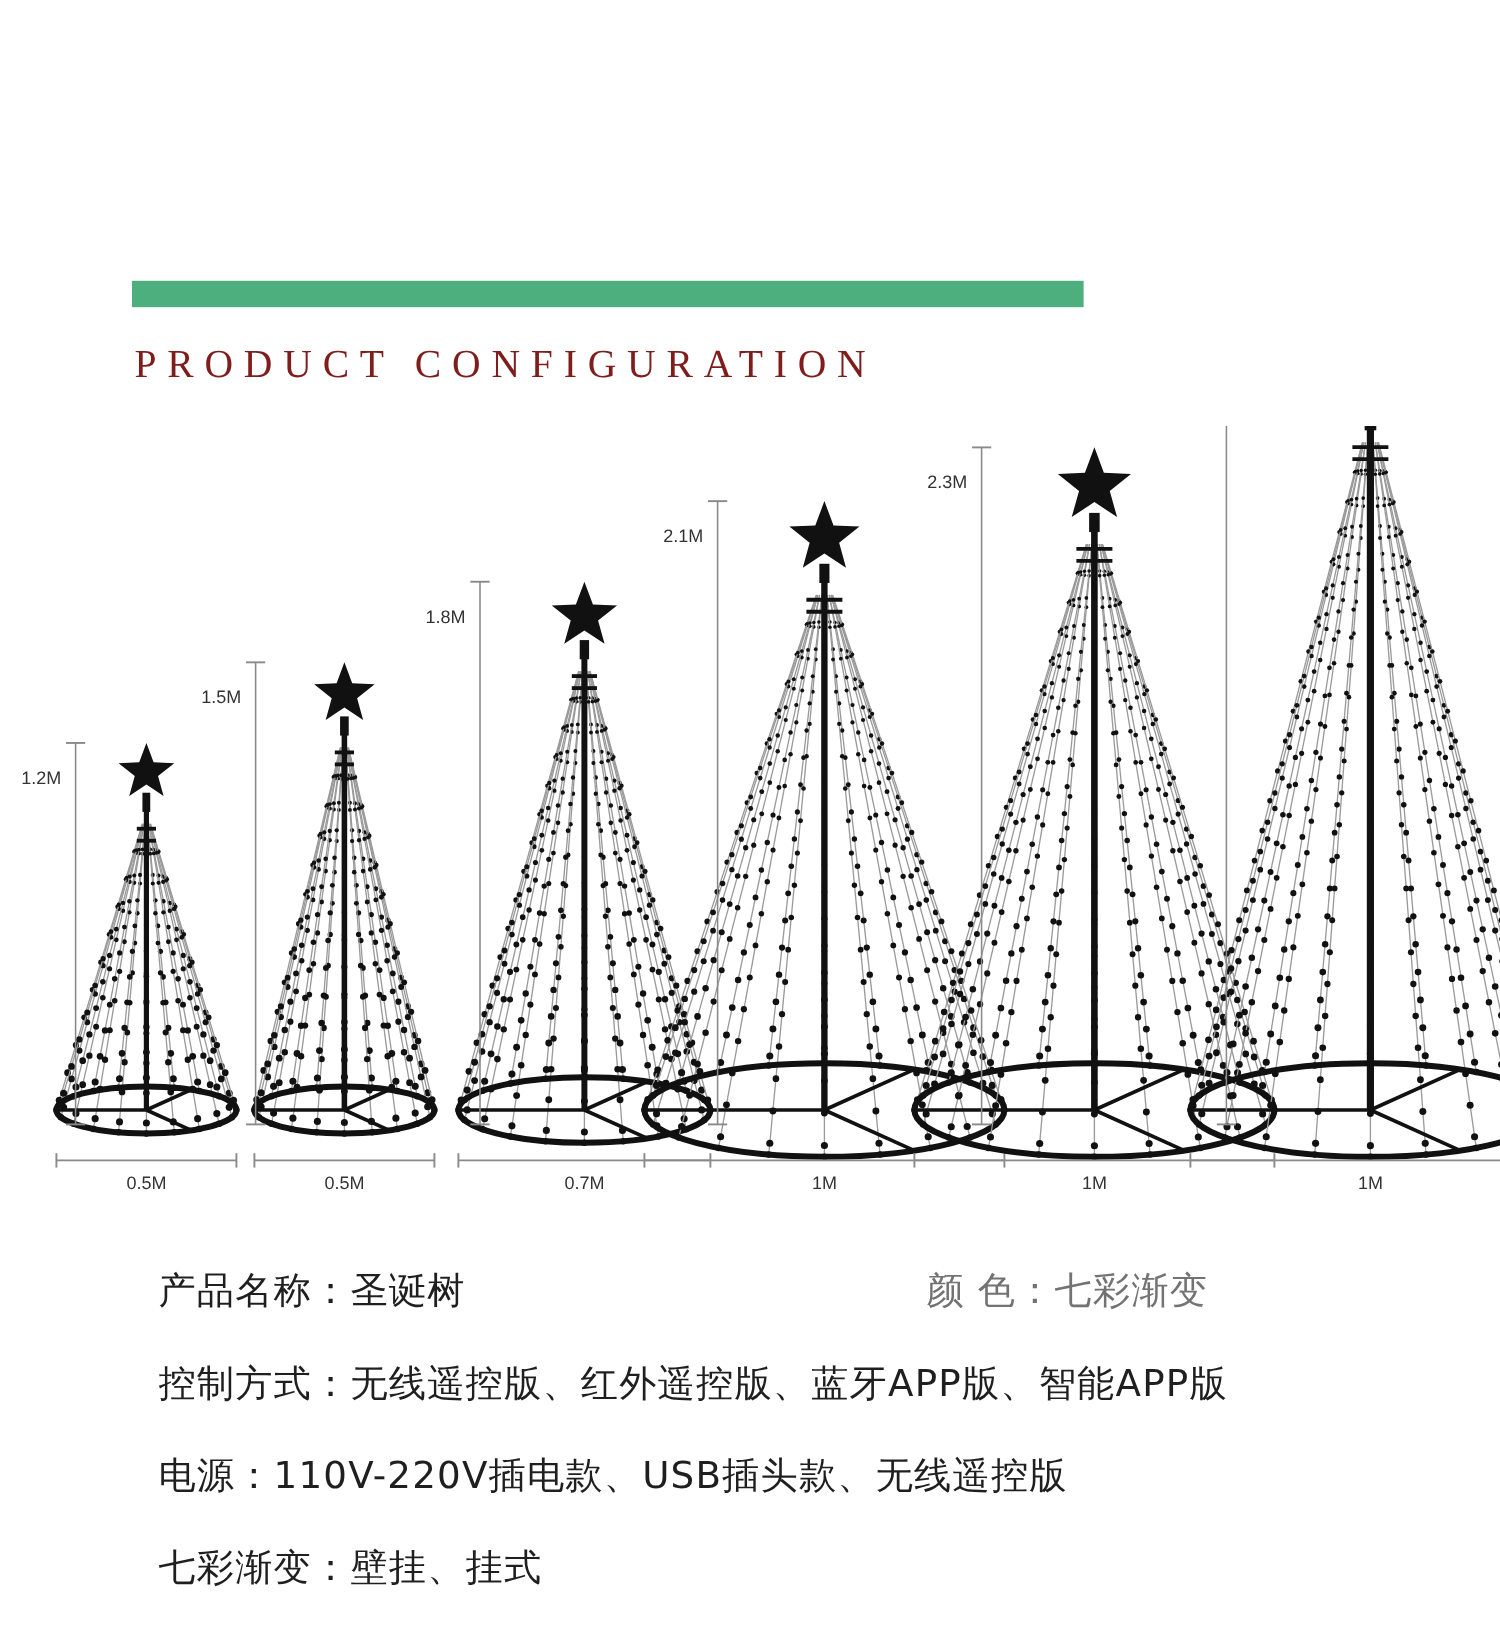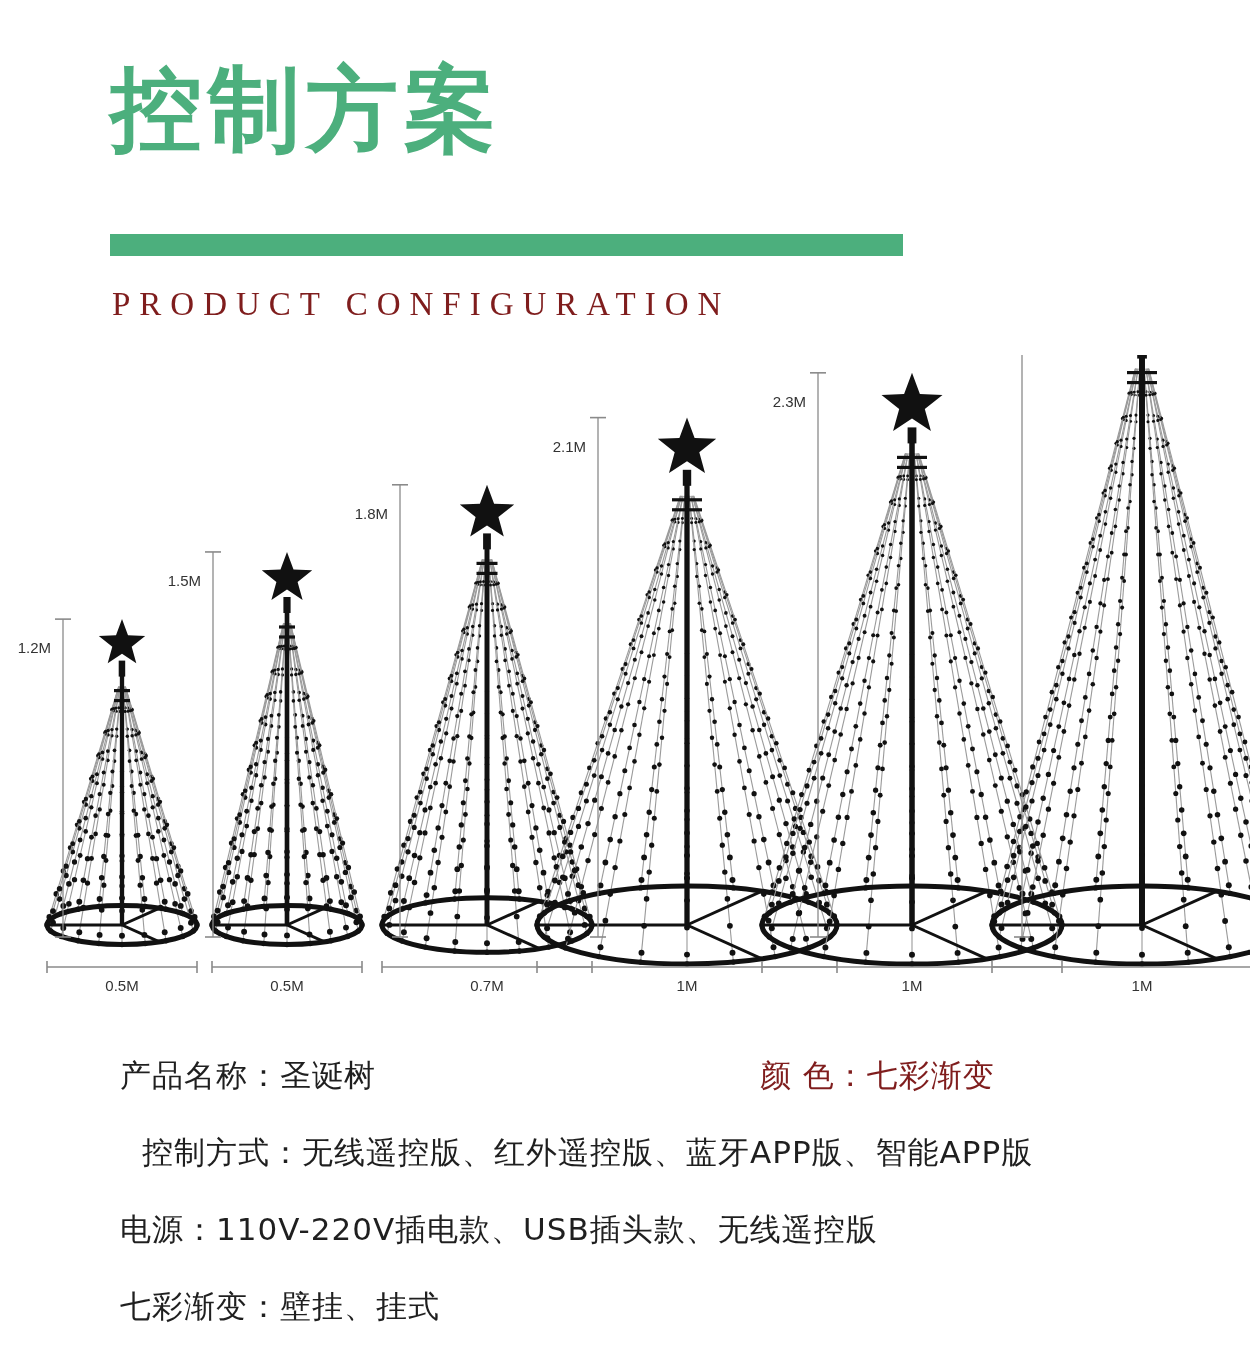--- a/index.html
+++ b/index.html
@@ -45,46 +45,45 @@
   #diagram svg{display:block;}
 
   .dimtext{
     font-family:"Liberation Sans","DejaVu Sans",sans-serif;
     font-size:15px;
     fill:#333333;
   }
 
   
   #specs{
-    position:absolute;left:0;top:1025px;width:1220px;height:332px;
+    position:absolute;left:12px;top:1025px;width:1220px;height:332px;
   }
   .spec-row{
     position:absolute;left:120px;
     font-size:31px;
     color:#1f1f1f;
     white-space:nowrap;
     font-family:"DejaVu Sans","Liberation Sans",sans-serif;
     letter-spacing:1px;
   }
   .spec-row.r1{top:30px;}
-  .spec-row.r2{top:107px;margin-left:22px;}
+  .spec-row.r2{top:107px;}
   .spec-row.r3{top:184px;}
   .spec-row.r4{top:261px;}
   .spec-color{
     position:absolute;left:760px;top:30px;
-    font-size:31px;color:#7f1d1d;white-space:nowrap;
+    font-size:31px;color:#737373;white-space:nowrap;
     font-family:"DejaVu Sans","Liberation Sans",sans-serif;
     letter-spacing:1px;
   }
 </style>
 </head>
 <body>
 
 <div id="header">
-  <div id="title-cn">控制方案</div>
   <div id="title-rule"></div>
   <div id="title-en">PRODUCT CONFIGURATION</div>
 </div>
 
 <div id="diagram">
   <svg id="tree-svg" width="1250" height="655" viewBox="0 0 1250 655">
       <g>
         <g>
           <line x1="122.0" y1="331.6" x2="122.0" y2="550.5" stroke="#9a9a9a" stroke-width="1.1"></line>
           <circle cx="122.0" cy="352.7" r="1.55" fill="#111111"></circle>

